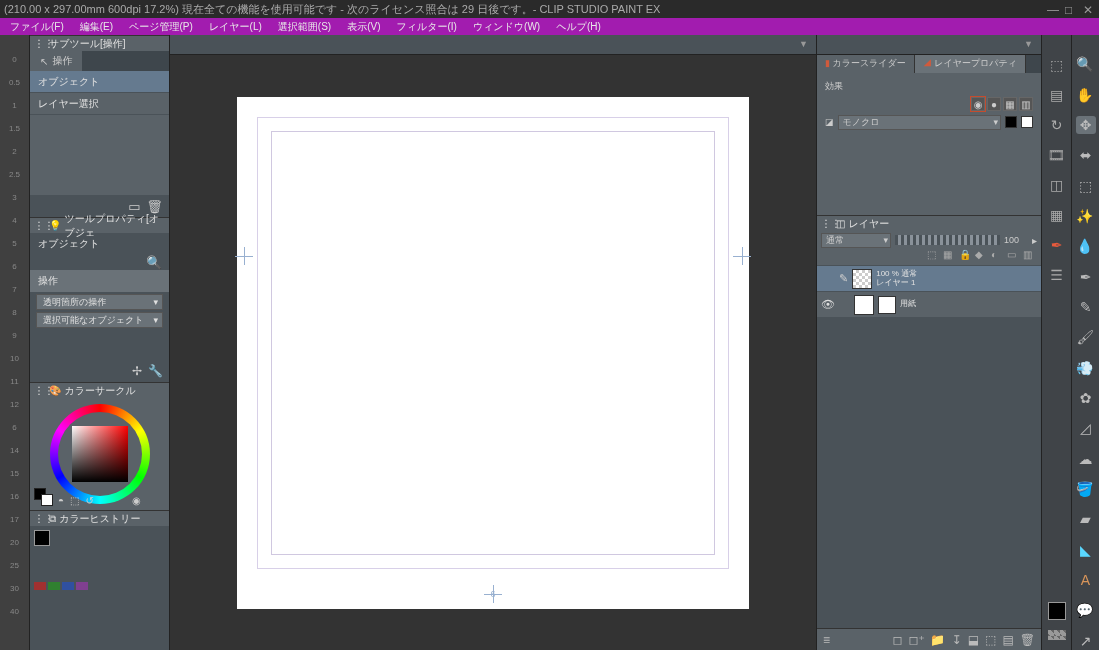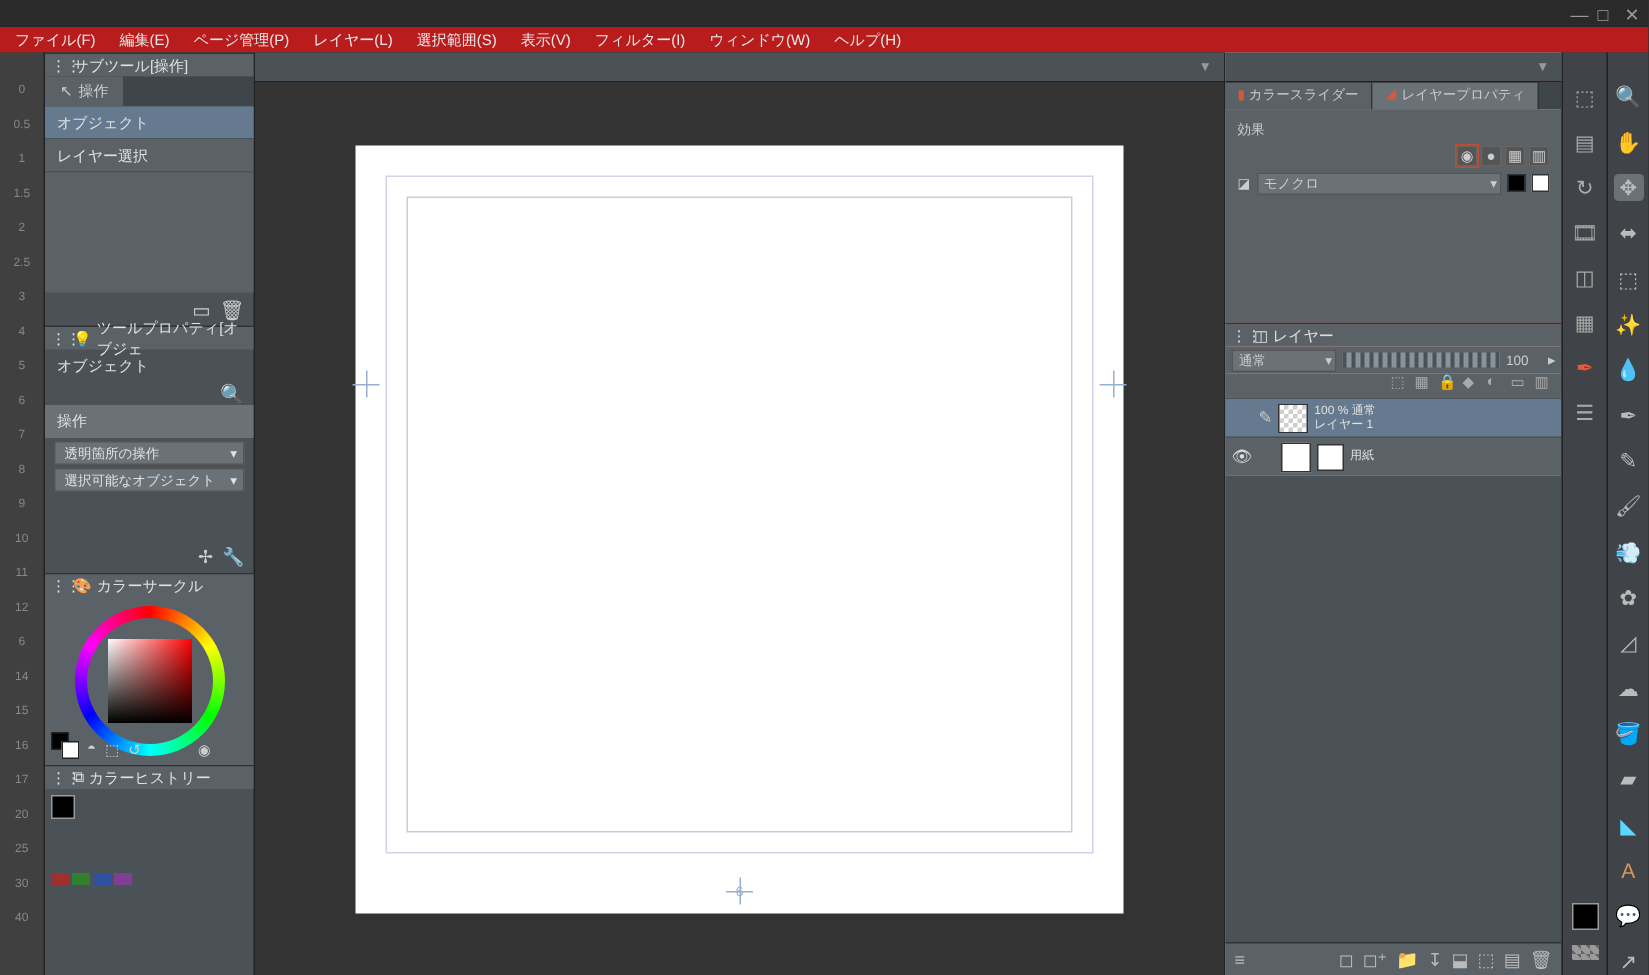--- a/index.html
+++ b/index.html
@@ -1,20 +1,20 @@
 <!DOCTYPE html>
 <html><head>
 <meta charset="utf-8">
 <style>
 * { margin: 0; padding: 0; box-sizing: border-box; user-select: none; }
 body { width: 1099px; height: 650px; background: #333; font-family: sans-serif; font-size: 10px; color: #ccc; overflow: hidden; }
 .titlebar { height: 18px; background: #2a2a2a; display: flex; align-items: center; padding: 0 4px; color: #aaa; font-size: 11px; position: relative; }
 .titlebar .win-controls { position: absolute; right: 4px; display: flex; gap: 6px; }
 .win-controls span { width: 12px; height: 12px; font-size: 12px; color: #999; cursor: pointer; }
-.menubar { height: 17px; background: #b91c1c; display: flex; align-items: center; padding: 0 2px; gap: 0; }
+.menubar { height: 17px; background: #a21caf; display: flex; align-items: center; padding: 0 2px; gap: 0; }
 .menubar .menu-item { padding: 0 8px; color: #e8e8e8; font-size: 10px; cursor: pointer; }
 .mainrow { display: flex; height: calc(650px - 35px); }
 .left-rail { width: 30px; background: #404040; border-right: 1px solid #222; }
 .ruler-ticks { display: flex; flex-direction: column; color: #888; font-size: 8px; align-items: center; padding-top: 20px; gap: 14px; }
 .left-panels { width: 140px; background: #4a5258; border-right: 1px solid #222; display: flex; flex-direction: column; }
 .panel { border-top: 1px solid #333; }
 .panel-header { height: 15px; background: #5a6268; display: flex; align-items: center; padding: 0 4px; font-size: 10px; color: #e0e0e0; }
 .panel-header .icon { width: 12px; margin-right: 3px; }
 .subtool-tabs { display: flex; background: #3e464c; }
 .subtool-tab { padding: 3px 10px; background: #5a6268; font-size: 10px; cursor: pointer; display: flex; gap: 4px; align-items: center; }
@@ -44,21 +44,21 @@
 .doc-tabs::after { content: '▼'; position: absolute; right: 8px; top: 4px; color: #999; font-size: 9px; }
 .canvas-viewport { flex: 1; display: flex; align-items: center; justify-content: center; }
 .page { width: 512px; height: 512px; background: #fff; position: relative; }
 .page .inner-border { position: absolute; inset: 34px 34px 54px 34px; border: 1px solid #d0c8e0; }
 .page .safe-border { position: absolute; inset: 20px 20px 40px 20px; border: 1px solid #d8d0e8; }
 .page .crop { position: absolute; width: 18px; height: 18px; }
 .page .crop::before, .page .crop::after { content: ''; position: absolute; background: #98b0d0; }
 .page .crop::before { width: 18px; height: 1px; top: 9px; }
 .page .crop::after { width: 1px; height: 18px; left: 9px; }
 .page .pagenum { position: absolute; bottom: 10px; left: 50%; transform: translateX(-50%); color: #98b0d0; font-size: 9px; }
-.right-panels { width: 225px; background: #fca5a5; border-left: 1px solid #222; display: flex; flex-direction: column; }
+.right-panels { width: 225px; background: #f97316; border-left: 1px solid #222; display: flex; flex-direction: column; }
 .right-rail { width: 28px; background: #404448; border-left: 1px solid #222; display: flex; flex-direction: column; align-items: center; padding-top: 20px; gap: 12px; }
 .right-rail .tool { width: 20px; height: 20px; display: flex; align-items: center; justify-content: center; cursor: pointer; color: #bbb; font-size: 14px; }
 .right-rail .tool.selected { background: #6a7278; border-radius: 3px; }
 .layer-tabs { height: 18px; background: #3e464c; display: flex; }
 .layer-tab { padding: 2px 8px; background: #5a6268; font-size: 9px; cursor: pointer; border-right: 1px solid #333; }
 .layer-tab.active { background: #6a7278; }
 .lp-body { padding: 4px 8px; background: #5a6268; font-size: 9px; }
 .lp-row { display: flex; align-items: center; height: 18px; gap: 4px; justify-content: flex-end; }
 .lp-row.left { justify-content: flex-start; }
 .lp-icons { display: flex; gap: 2px; }
@@ -84,20 +84,21 @@
 .right-footer span { font-size: 12px; color: #bbb; cursor: pointer; }
 .far-rail { width: 30px; background: #404448; border-left: 1px solid #222; display: flex; flex-direction: column; align-items: center; padding-top: 20px; gap: 10px; }
 .far-rail .slot { width: 22px; height: 20px; cursor: pointer; display:flex; align-items:center; justify-content:center; font-size: 14px; color:#aaa; }
 .far-rail .slot.red { color: #e85a3c; }
 .right-panels .spacer { flex: 1; background: #4a5258; }
 </style>
 </head>
 <body>
 
 <div class="titlebar">
+  <span>(210.00 x 297.00mm 600dpi 17.2%)  現在全ての機能を使用可能です - 次のライセンス照合は 29 日後です。- CLIP STUDIO PAINT EX</span>
   <div class="win-controls">
     <span>—</span>
     <span>□</span>
     <span>✕</span>
   </div>
 </div>
 
 <div class="menubar">
   <div class="menu-item">ファイル(F)</div>
   <div class="menu-item">編集(E)</div>

